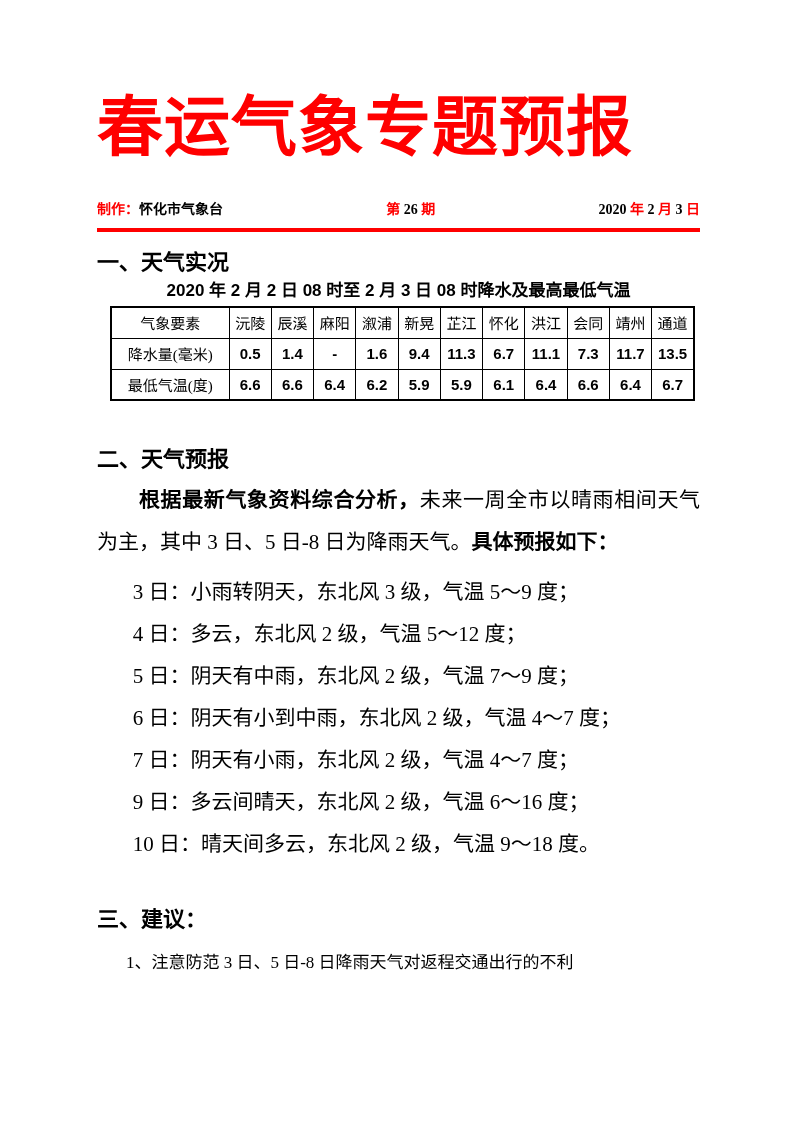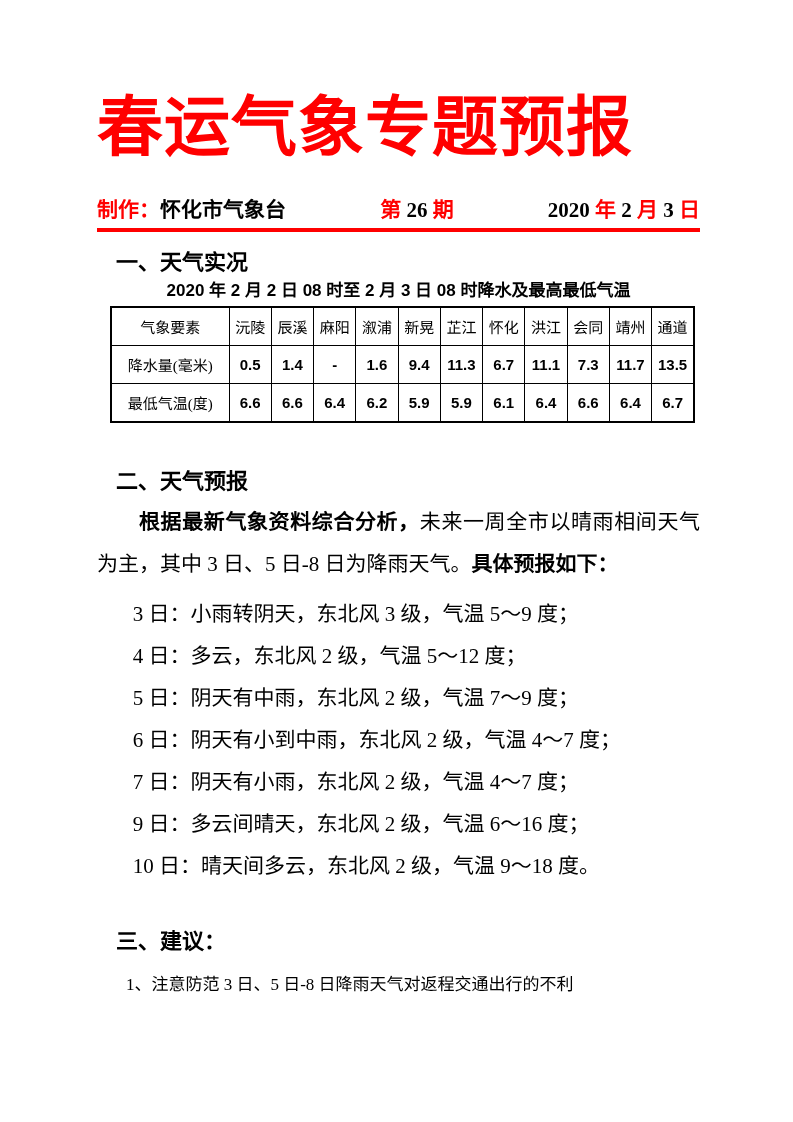--- a/index.html
+++ b/index.html
@@ -22,37 +22,36 @@
     text-align:left;
     line-height:1.2;
     letter-spacing:1px;
     white-space:nowrap;
   }
   .meta-row {
     display:flex;
     justify-content:space-between;
     align-items:center;
     margin-top:28px;
-    font-size:21px;
+    font-size:14px;
     font-weight:bold;
     line-height:30px;
   }
   .meta-row .red { color:#ff0000; }
   .red-rule {
     border:none;
     border-top:4px solid #ff0000;
     margin-top:3px;
     width:100%;
   }
   h2.section-heading {
     font-family:"Liberation Sans","DejaVu Sans",sans-serif;
     font-size:22px;
     font-weight:bold;
     line-height:29px;
-    margin-left:19px;
   }
   .s-actual h2 { margin-top:16px; }
   .table-title {
     font-family:"Liberation Sans","DejaVu Sans",sans-serif;
     font-size:17px;
     font-weight:bold;
     text-align:center;
     line-height:22px;
     margin-top:3px;
   }
@@ -62,21 +61,21 @@
     margin:4px 0 0 13px;
     table-layout:fixed;
     border:2px solid #000;
   }
   table.weather th, table.weather td {
     border:1px solid #000;
     text-align:center;
     vertical-align:middle;
     height:31px;
     font-weight:normal;
-    padding:8px 1px;
+    padding:0 1px;
     overflow:hidden;
   }
   table.weather .lbl {
     width:118px;
     font-family:"Liberation Serif","DejaVu Serif",serif;
     font-size:15px;
   }
   table.weather th { font-family:"Liberation Serif","DejaVu Serif",serif; font-size:15px; }
   table.weather td.num {
     font-family:"Liberation Sans","DejaVu Sans",sans-serif;

